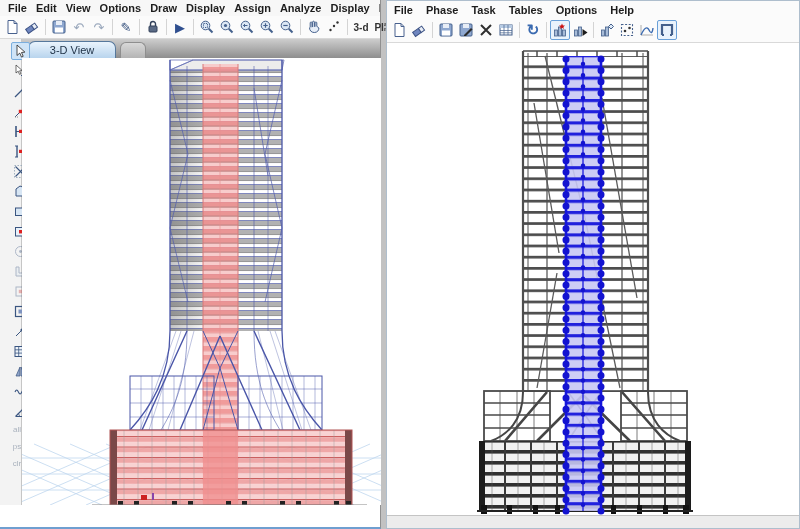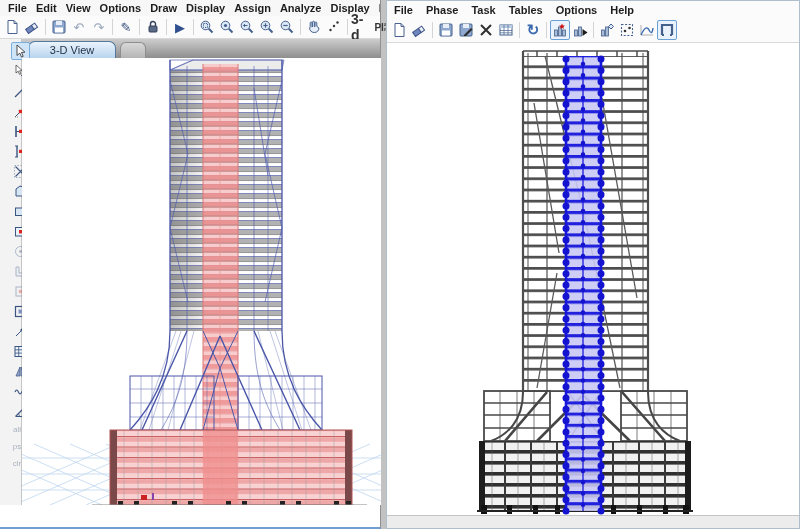--- a/index.html
+++ b/index.html
@@ -12,21 +12,21 @@
   .menubar { display:flex; align-items:center; height:16px; background:#f7f7f7; font-size:11px; color:#1d1d1d; white-space:nowrap; overflow:hidden; }
   #left-win  .menubar { padding-left:8px; gap:9px; }
   #right-win .menubar { padding-left:7px; gap:13px; height:17px; background:#fbfbfb; }
   .mi { cursor:default;font-weight:bold; }
 
   
   .toolbar { display:flex; align-items:center; height:23px; background:#fbfbfb; border-bottom:1px solid #d9d9d9; padding-left:2px; }
   .tbi { width:20px; height:20px; display:flex; align-items:center; justify-content:center; flex:none; font-size:13px; color:#48618e; }
   .tbi.sel { border:1px solid #6aa0d8; background:#eaf3fc; border-radius:2px; }
   .tsep { width:1px; height:16px; background:#d4d4d4; margin:0 3px; flex:none; }
-  .tlabel { font-size:14px; font-weight:bold; color:#333; }
+  .tlabel { font-size:10px; font-weight:bold; color:#333; }
   .plan-stack { display:flex; font-size:10px; font-weight:bold; color:#333; }
   .plan-stack .small { display:flex; flex-direction:column; font-size:6px; line-height:5px; font-weight:bold; }
 
   
   .tabbar { position:relative; height:20px; background:linear-gradient(#cdcdcd,#8e8e8e); border-bottom:1px solid #7a7a7a; }
   .tab { position:absolute; left:28px; top:2px; width:88px; height:18px; background:linear-gradient(#eaf4fd,#b5d2ec); border:1px solid #56789c; border-bottom:none; border-radius:7px 7px 0 0; font-size:11px; color:#1c2f44; text-align:center; line-height:17px; }
   .tab-ghost { position:absolute; left:120px; top:3px; width:26px; height:17px; background:linear-gradient(#d8d8d8,#b2b2b2); border:1px solid #8e8e8e; border-bottom:none; border-radius:6px 6px 0 0; }
 
   
   .sidebar { position:absolute; left:0; top:39px; width:22px; height:466px; background:#f3f3f3; border-right:1px solid #c6c6c6; display:flex; flex-direction:column; align-items:center; padding-top:3px; gap:2px;padding-left:20px; }

